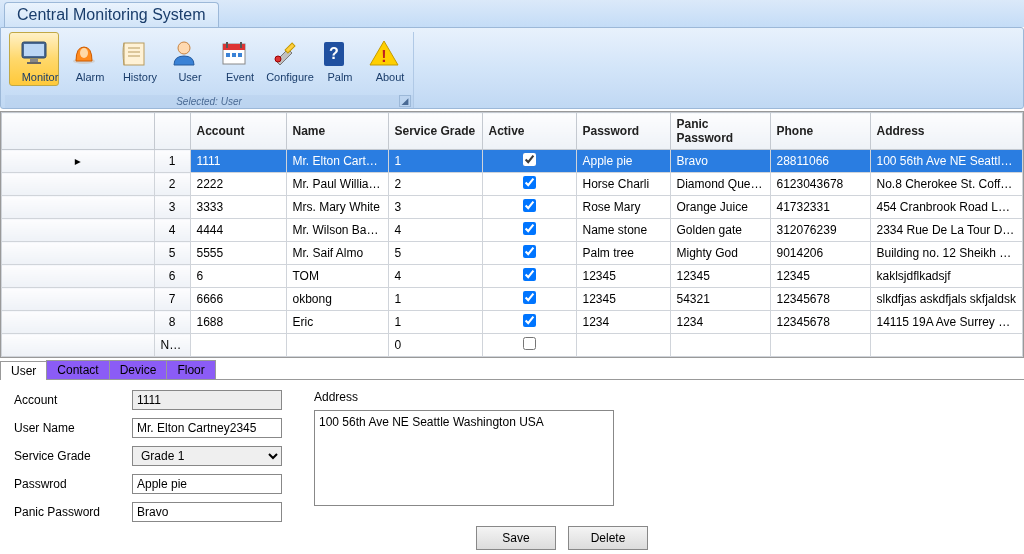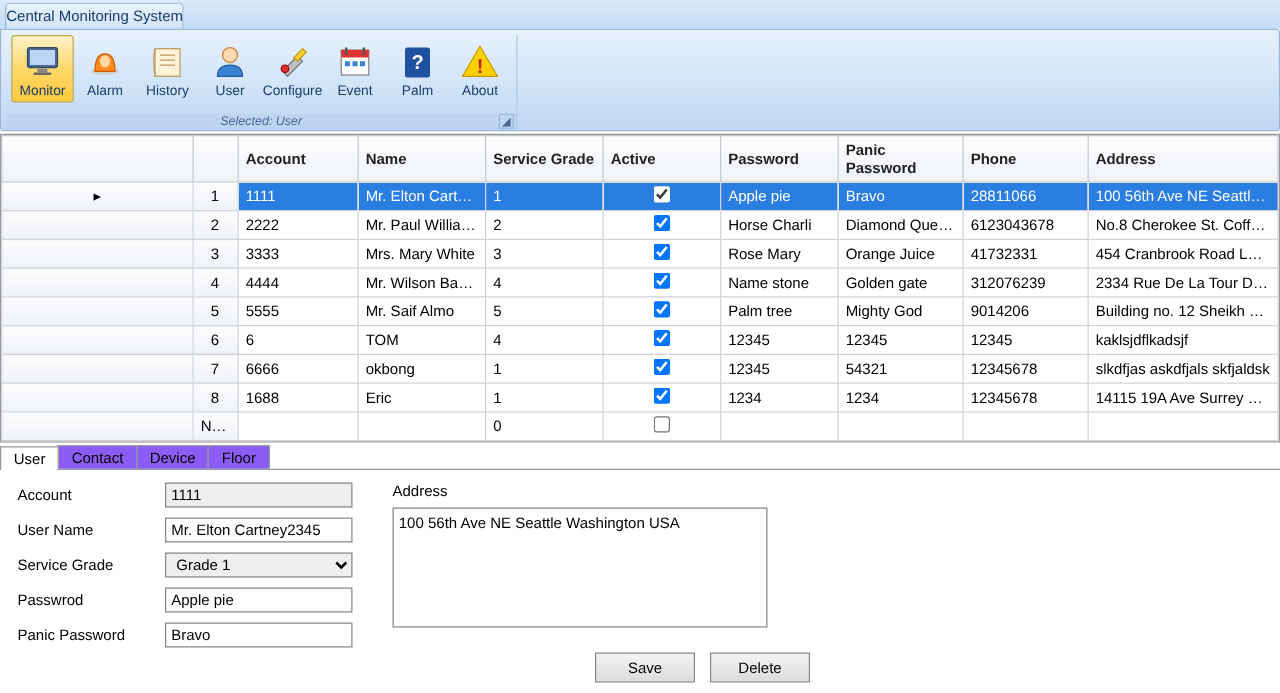--- a/index.html
+++ b/index.html
@@ -1,28 +1,28 @@
 <!DOCTYPE html>
 <html><head>
 <meta charset="utf-8">
 <style>
 * { box-sizing: border-box; margin: 0; padding: 0; }
 body { font-family: "Segoe UI", Tahoma, sans-serif; font-size: 12px; background: #fff; color: #000; width: 1024px; height: 554px; overflow: hidden; }
 
 
 .tab-header { background: linear-gradient(#dbe9f9, #c4dcf7); padding: 2px 0 0 4px; }
-.app-tab { display: inline-block; background: linear-gradient(#eaf3fd, #d1e4f8); border: 1px solid #9cb8d8; border-bottom: none; border-radius: 4px 4px 0 0; padding: 3px 0; font-size: 12px; color: #1a3d6b; }
+.app-tab { display: inline-block; background: linear-gradient(#eaf3fd, #d1e4f8); border: 1px solid #9cb8d8; border-bottom: none; border-radius: 4px 4px 0 0; padding: 3px 12px; font-size: 16px; color: #1a3d6b; }
 
 
 .ribbon { background: linear-gradient(#e8f1fc, #d3e5f9 50%, #c0d8f3); border: 1px solid #9cb8d8; border-radius: 0 3px 3px 3px; padding: 4px 4px 0 4px; display: flex; align-items: flex-start; position: relative; }
 .ribbon-group { display: flex; align-items: flex-start; border-right: 1px solid #b0c9e6; padding: 0 4px; position: relative; height: 76px; }
 .ribbon-btn { display: flex; flex-direction: column; align-items: center; justify-content: flex-start; width: 50px; padding: 4px 2px 2px 2px; border: 1px solid transparent; border-radius: 3px; cursor: pointer; }
 .ribbon-btn.selected { background: linear-gradient(#fff1c7, #ffd86b 50%, #ffc93a); border-color: #c0a846; }
 .ribbon-icon { width: 32px; height: 32px; display: flex; align-items: center; justify-content: center; margin-bottom: 2px; }
-.ribbon-label { font-size: 11px; color: #1a3d6b; text-align: center; }
+.ribbon-label { font-size: 11px; color: #1a3d6b; text-align: center; padding-left: 12px; }
 .ribbon-group-caption { position: absolute; bottom: 0; left: 0; right: 0; text-align: center; font-size: 10px; color: #4a6a94; background: rgba(180,205,235,0.4); padding: 1px 0; font-style: italic; }
 .ribbon-expand { position: absolute; bottom: 1px; right: 2px; width: 12px; height: 12px; font-size: 9px; color: #4a6a94; border: 1px solid #9cb8d8; text-align: center; line-height: 10px; cursor: pointer; }
 
 
 .grid-wrap { border: 1px solid #999; margin-top: 2px; }
 .grid { border-collapse: collapse; width: 100%; table-layout: fixed; font-size: 12px; }
 .grid th { background: linear-gradient(#fdfdfe, #eef2f7); border: 1px solid #c4c9d0; padding: 4px 6px; text-align: left; font-weight: 600; color: #222; }
 .grid td { border: 1px solid #d0d4da; padding: 3px 6px; white-space: nowrap; overflow: hidden; text-overflow: ellipsis; }
 .grid th.row-head, .grid td.row-head { background: linear-gradient(#fdfdfe, #eef2f7); text-align: center; width: 36px; }
 .grid td.indicator { width: 18px; text-align: center; background: linear-gradient(#fdfdfe, #eef2f7); }
@@ -105,40 +105,40 @@
         <svg width="32" height="32" viewBox="0 0 32 32">
             <circle cx="16" cy="11" r="6" fill="#ffd9b0" stroke="#c98440"></circle>
             <path d="M6 28 Q6 19 16 19 Q26 19 26 28 Z" fill="#3a82d6" stroke="#245a9e"></path>
           </svg>
       </div>
       <span class="ribbon-label">User</span>
     </div>
     <div class="ribbon-btn">
       <div class="ribbon-icon">
         <svg width="32" height="32" viewBox="0 0 32 32">
-            <path d="M8 24 L20 12 L24 16 L12 28 Z" fill="#c0c0c0" stroke="#777"></path>
-            <rect x="20" y="6" width="4" height="10" fill="#ffcf40" stroke="#c49a00" transform="rotate(45 22 11)"></rect>
-            <circle cx="10" cy="22" r="3" fill="#d33" stroke="#900"></circle>
-          </svg>
-      </div>
-      <span class="ribbon-label">Configure</span>
-    </div>
-    <div class="ribbon-btn">
-      <div class="ribbon-icon">
-        <svg width="32" height="32" viewBox="0 0 32 32">
             <rect x="5" y="7" width="22" height="20" fill="#fff" stroke="#888"></rect>
             <rect x="5" y="7" width="22" height="6" fill="#d33"></rect>
             <line x1="9" y1="5" x2="9" y2="11" stroke="#555" stroke-width="2"></line>
             <line x1="23" y1="5" x2="23" y2="11" stroke="#555" stroke-width="2"></line>
             <rect x="8" y="16" width="4" height="4" fill="#3a82d6"></rect>
             <rect x="14" y="16" width="4" height="4" fill="#3a82d6"></rect>
             <rect x="20" y="16" width="4" height="4" fill="#3a82d6"></rect>
           </svg>
       </div>
       <span class="ribbon-label">Event</span>
+    </div>
+    <div class="ribbon-btn">
+      <div class="ribbon-icon">
+        <svg width="32" height="32" viewBox="0 0 32 32">
+            <path d="M8 24 L20 12 L24 16 L12 28 Z" fill="#c0c0c0" stroke="#777"></path>
+            <rect x="20" y="6" width="4" height="10" fill="#ffcf40" stroke="#c49a00" transform="rotate(45 22 11)"></rect>
+            <circle cx="10" cy="22" r="3" fill="#d33" stroke="#900"></circle>
+          </svg>
+      </div>
+      <span class="ribbon-label">Configure</span>
     </div>
     <div class="ribbon-btn">
       <div class="ribbon-icon">
         <svg width="32" height="32" viewBox="0 0 32 32">
             <rect x="6" y="5" width="20" height="24" rx="2" fill="#2050a0"></rect>
             <text x="16" y="22" text-anchor="middle" font-size="16" fill="#fff" font-weight="bold">?</text>
           </svg>
       </div>
       <span class="ribbon-label">Palm</span>
     </div>

